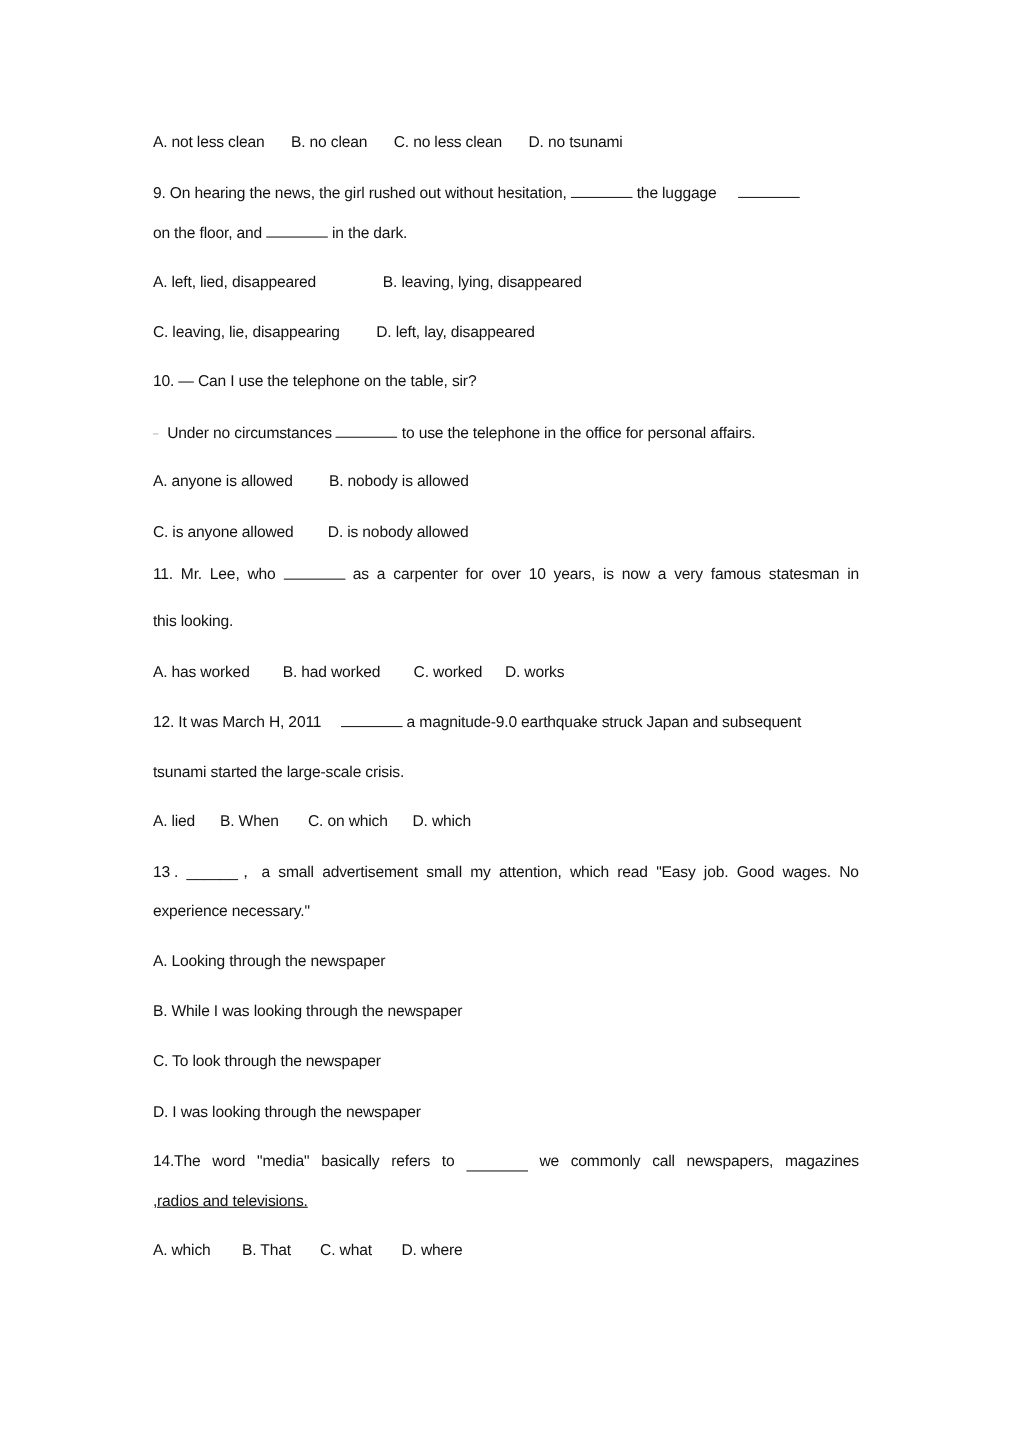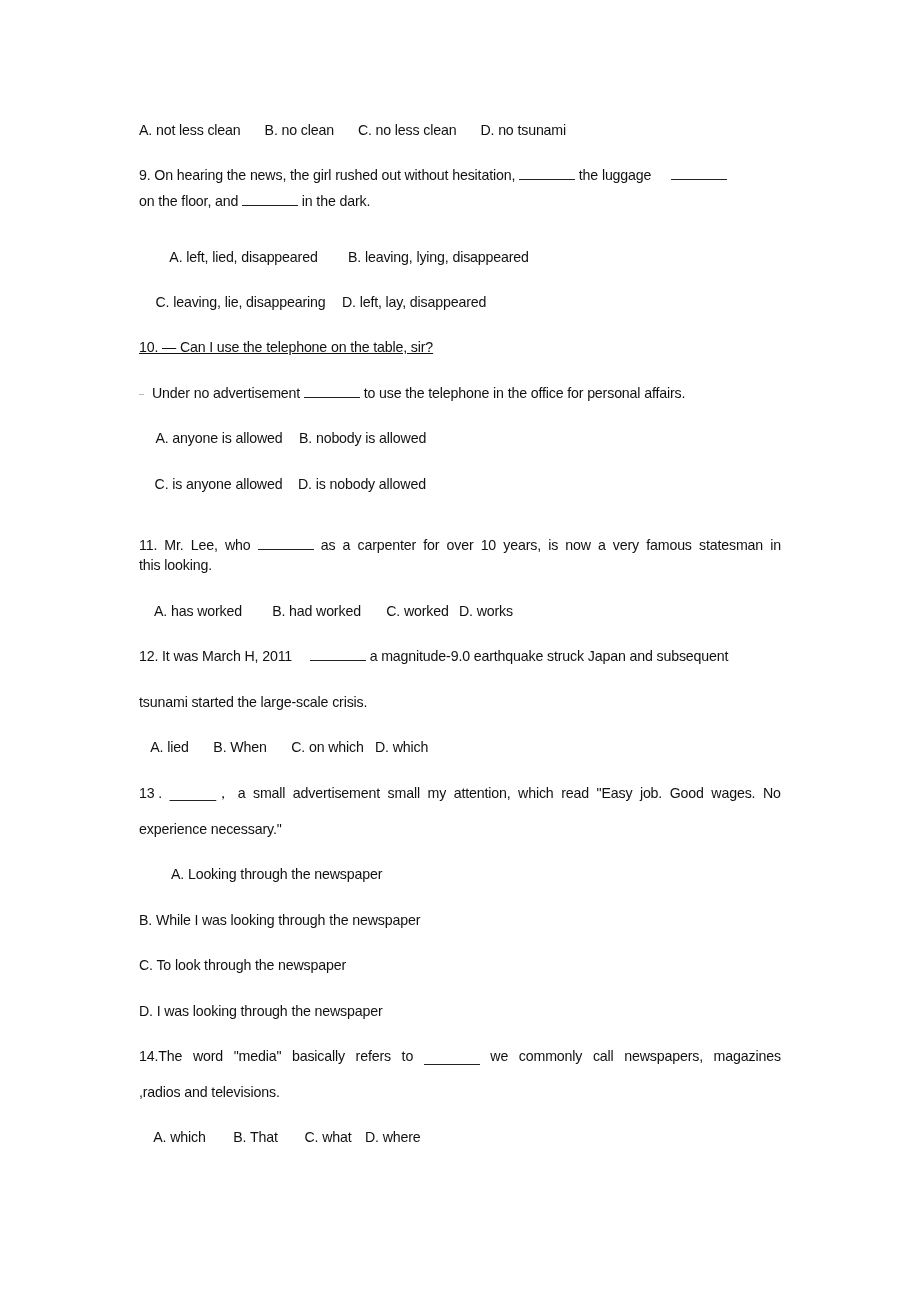--- a/index.html
+++ b/index.html
@@ -34,21 +34,21 @@
       display: flex;
       justify-content: space-between;
     }
     .justify span { white-space: nowrap; }
     .blank {
       display: inline-block;
       border-bottom: 1px solid #222;
       height: 13px;
       vertical-align: baseline;
     }
-    .opt { display: inline-block; text-align: center; }
+    .opt { display: inline-block; }
     .dash-mark {
       display: inline-block;
       width: 5px;
       border-bottom: 1px solid #bbb;
       margin-right: 8px;
       vertical-align: middle;
     }
   </style>
 </head>
 <body>
@@ -58,46 +58,46 @@
   <div class="line" style="top:121px;">
     <span class="opt">A. not less clean</span><span style="display:inline-block;width:24px"></span><span class="opt">B. no clean</span><span style="display:inline-block;width:24px"></span><span class="opt">C. no less clean</span><span style="display:inline-block;width:24px"></span><span class="opt">D. no tsunami</span>
   </div>
 
   <div class="line" style="top:166px;">
     <span>9. On hearing the news, the girl rushed out without hesitation,</span>
     <span class="blank" style="width:56px"></span>
     <span>the luggage</span>
     <span class="blank" style="width:56px;margin-left:16px"></span>
   </div>
-  <div class="line" style="top:192px;">
+  <div class="line" style="top:202px;">
     <span>on the floor, and</span>
     <span class="blank" style="width:56px"></span>
     <span>in the dark.</span>
   </div>
   <div class="line" style="top:248px;">
     <span class="opt" style="width:209px">A. left, lied, disappeared</span><span class="opt">B. leaving, lying, disappeared</span>
   </div>
   <div class="line" style="top:293px;">
     <span class="opt" style="width:203px">C. leaving, lie, disappearing</span><span class="opt">D. left, lay, disappeared</span>
   </div>
 
-  <div class="line" style="top:338px;text-decoration:underline;">10. — Can I use the telephone on the table, sir?</div>
+  <div class="line" style="top:338px;">10. — Can I use the telephone on the table, sir?</div>
   <div class="line" style="top:384px;">
-    <span class="dash-mark"></span><span>Under no advertisement</span>
+    <span class="dash-mark"></span><span>Under no circumstances</span>
     <span class="blank" style="width:56px"></span>
     <span>to use the telephone in the office for personal affairs.</span>
   </div>
   <div class="line" style="top:429px;">
     <span class="opt" style="width:160px">A. anyone is allowed</span><span class="opt">B. nobody is allowed</span>
   </div>
   <div class="line" style="top:475px;">
     <span class="opt" style="width:159px">C. is anyone allowed</span><span class="opt">D. is nobody allowed</span>
   </div>
 
-  <div class="line justify" style="top:536px;">
+  <div class="line justify" style="top:513px;">
     <span>11.</span>
     <span>Mr.</span>
     <span>Lee,</span>
     <span>who</span>
     <span class="blank" style="width:56px"></span>
     <span>as</span>
     <span>a</span>
     <span>carpenter</span>
     <span>for</span>
     <span>over</span>
@@ -137,37 +137,37 @@
     <span>attention,</span>
     <span>which</span>
     <span>read</span>
     <span>"Easy</span>
     <span>job.</span>
     <span>Good</span>
     <span>wages.</span>
     <span>No</span>
   </div>
   <div class="line" style="top:820px;">experience necessary."</div>
-  <div class="line" style="top:865px;margin-left:32px;">A.  Looking through the newspaper</div>
+  <div class="line" style="top:865px;">A.  Looking through the newspaper</div>
   <div class="line" style="top:911px;">B.  While I was looking through the newspaper</div>
   <div class="line" style="top:956px;">C.  To look through the newspaper</div>
   <div class="line" style="top:1002px;">D.  I was looking through the newspaper</div>
 
   <div class="line justify" style="top:1047px;align-items:flex-end;">
     <span>14.The</span>
     <span>word</span>
     <span>"media"</span>
     <span>basically</span>
     <span>refers</span>
     <span>to</span>
     <span class="blank" style="width:56px"></span>
     <span>we</span>
     <span>commonly</span>
     <span>call</span>
     <span>newspapers,</span>
     <span>magazines</span>
   </div>
-  <div class="line" style="top:1083px;">,radios and televisions.</div>
+  <div class="line" style="top:1083px;text-decoration:underline;">,radios and televisions.</div>
   <div class="line" style="top:1128px;">
     <span class="opt" style="width:81px">A. which</span><span class="opt" style="width:71px">B. That</span><span class="opt" style="width:74px">C. what</span><span class="opt">D. where</span>
   </div>
 
 </div>
 
 </body></html>

